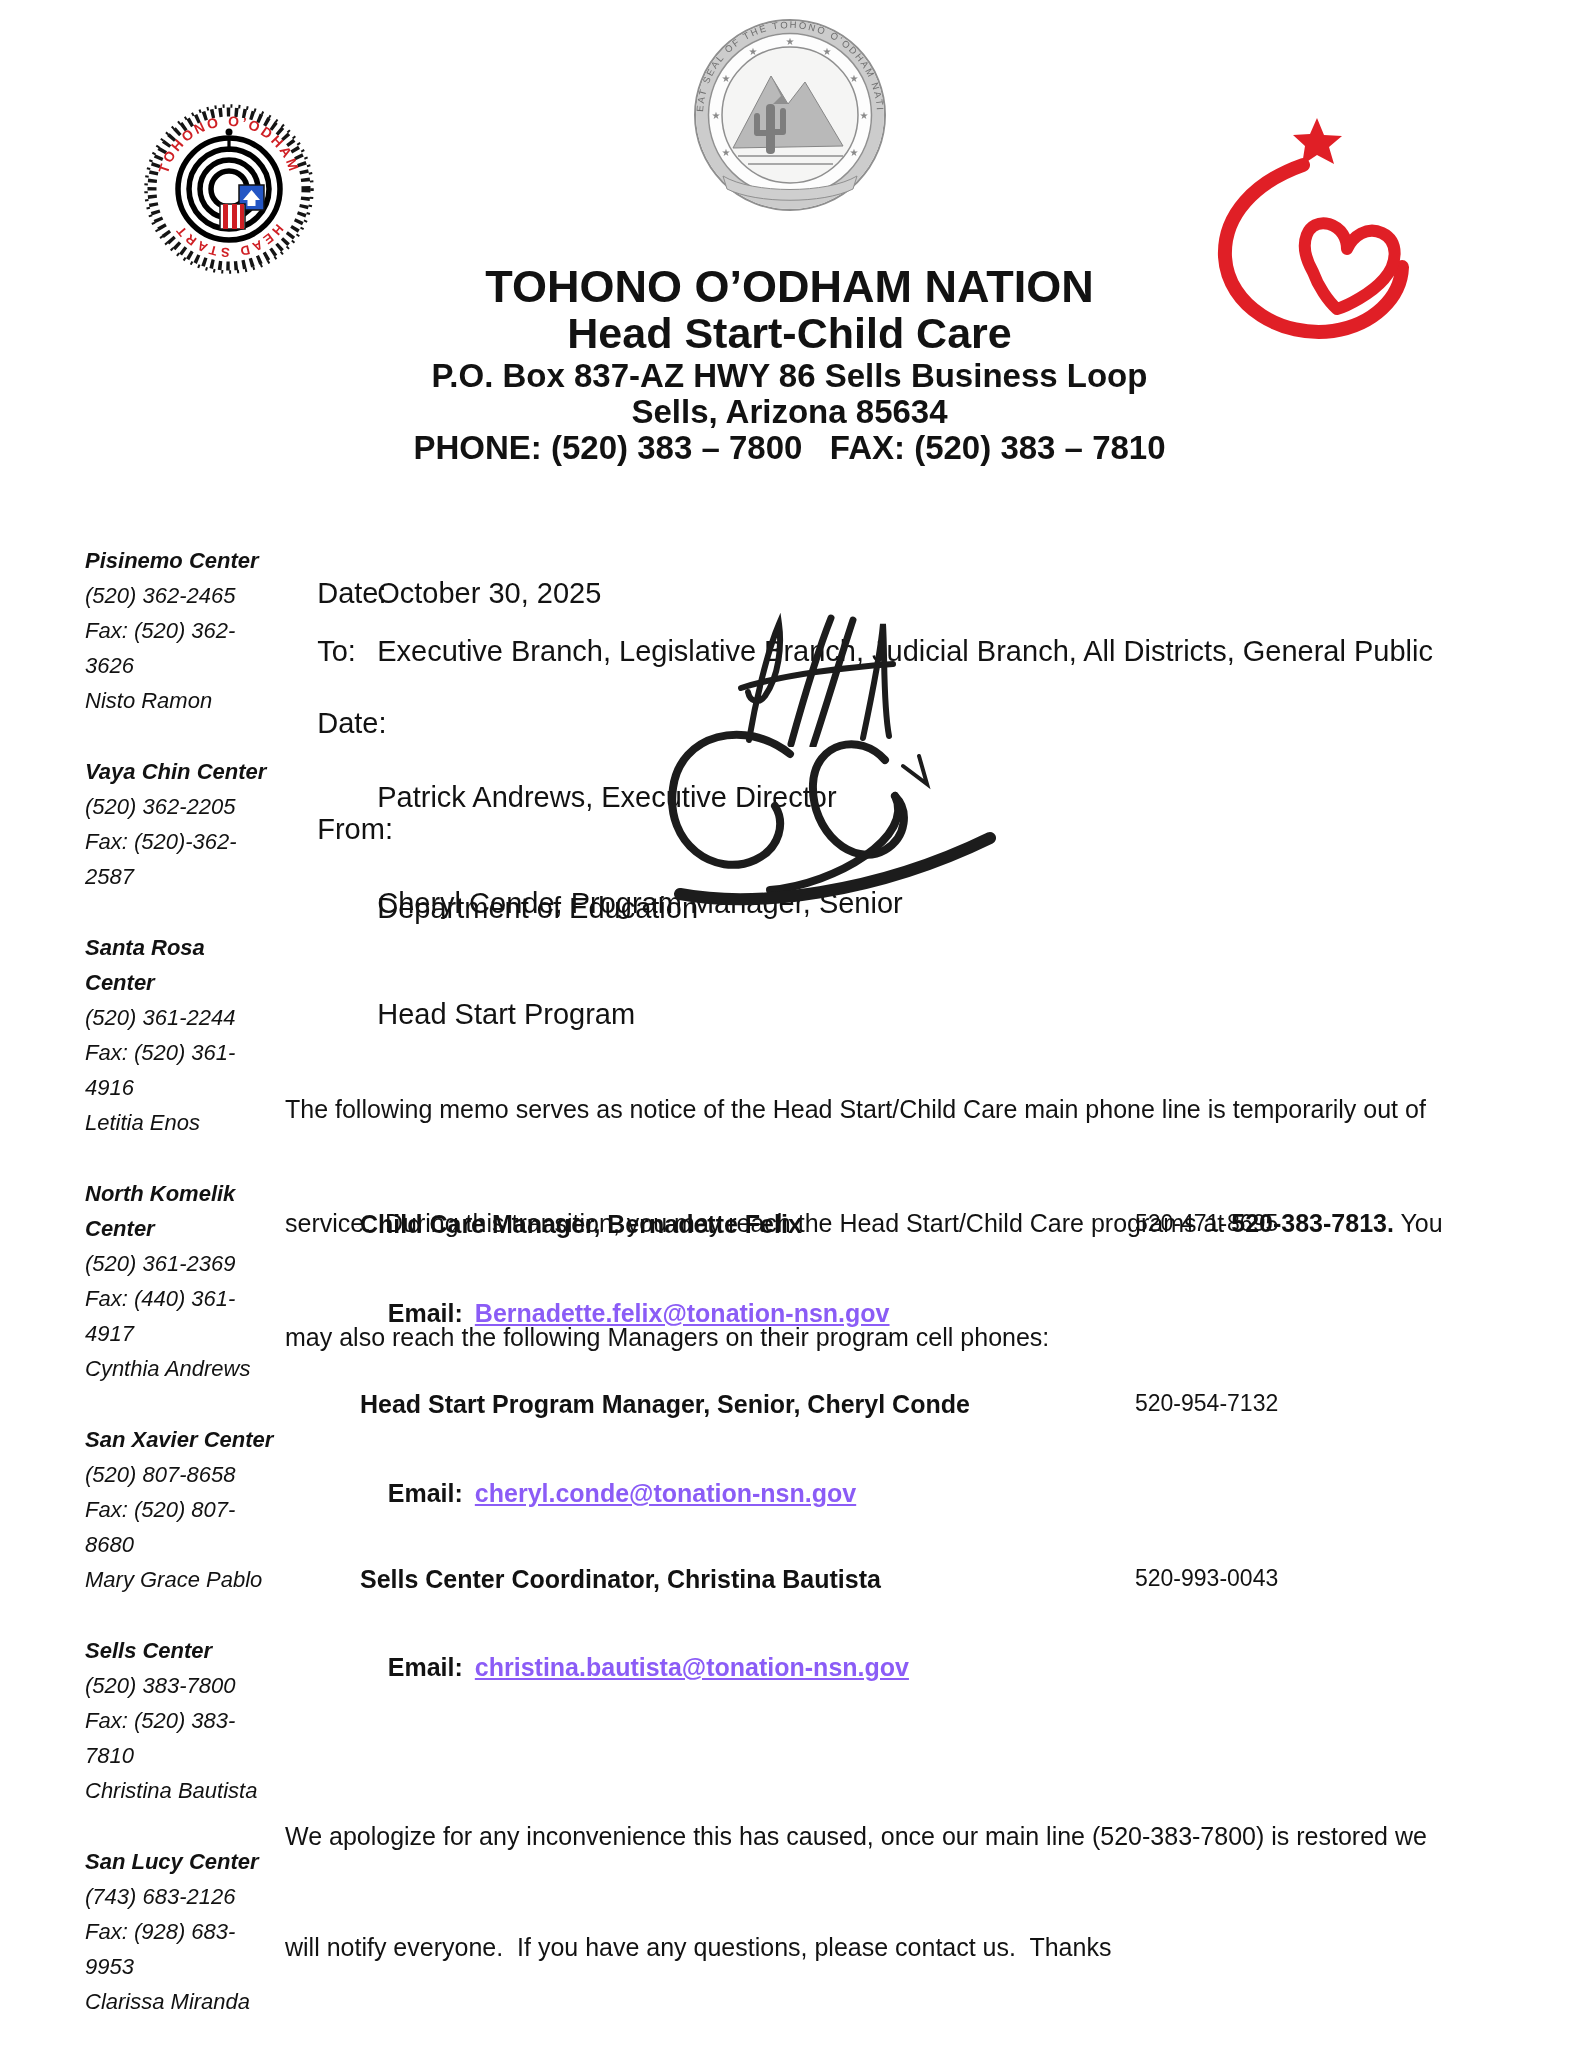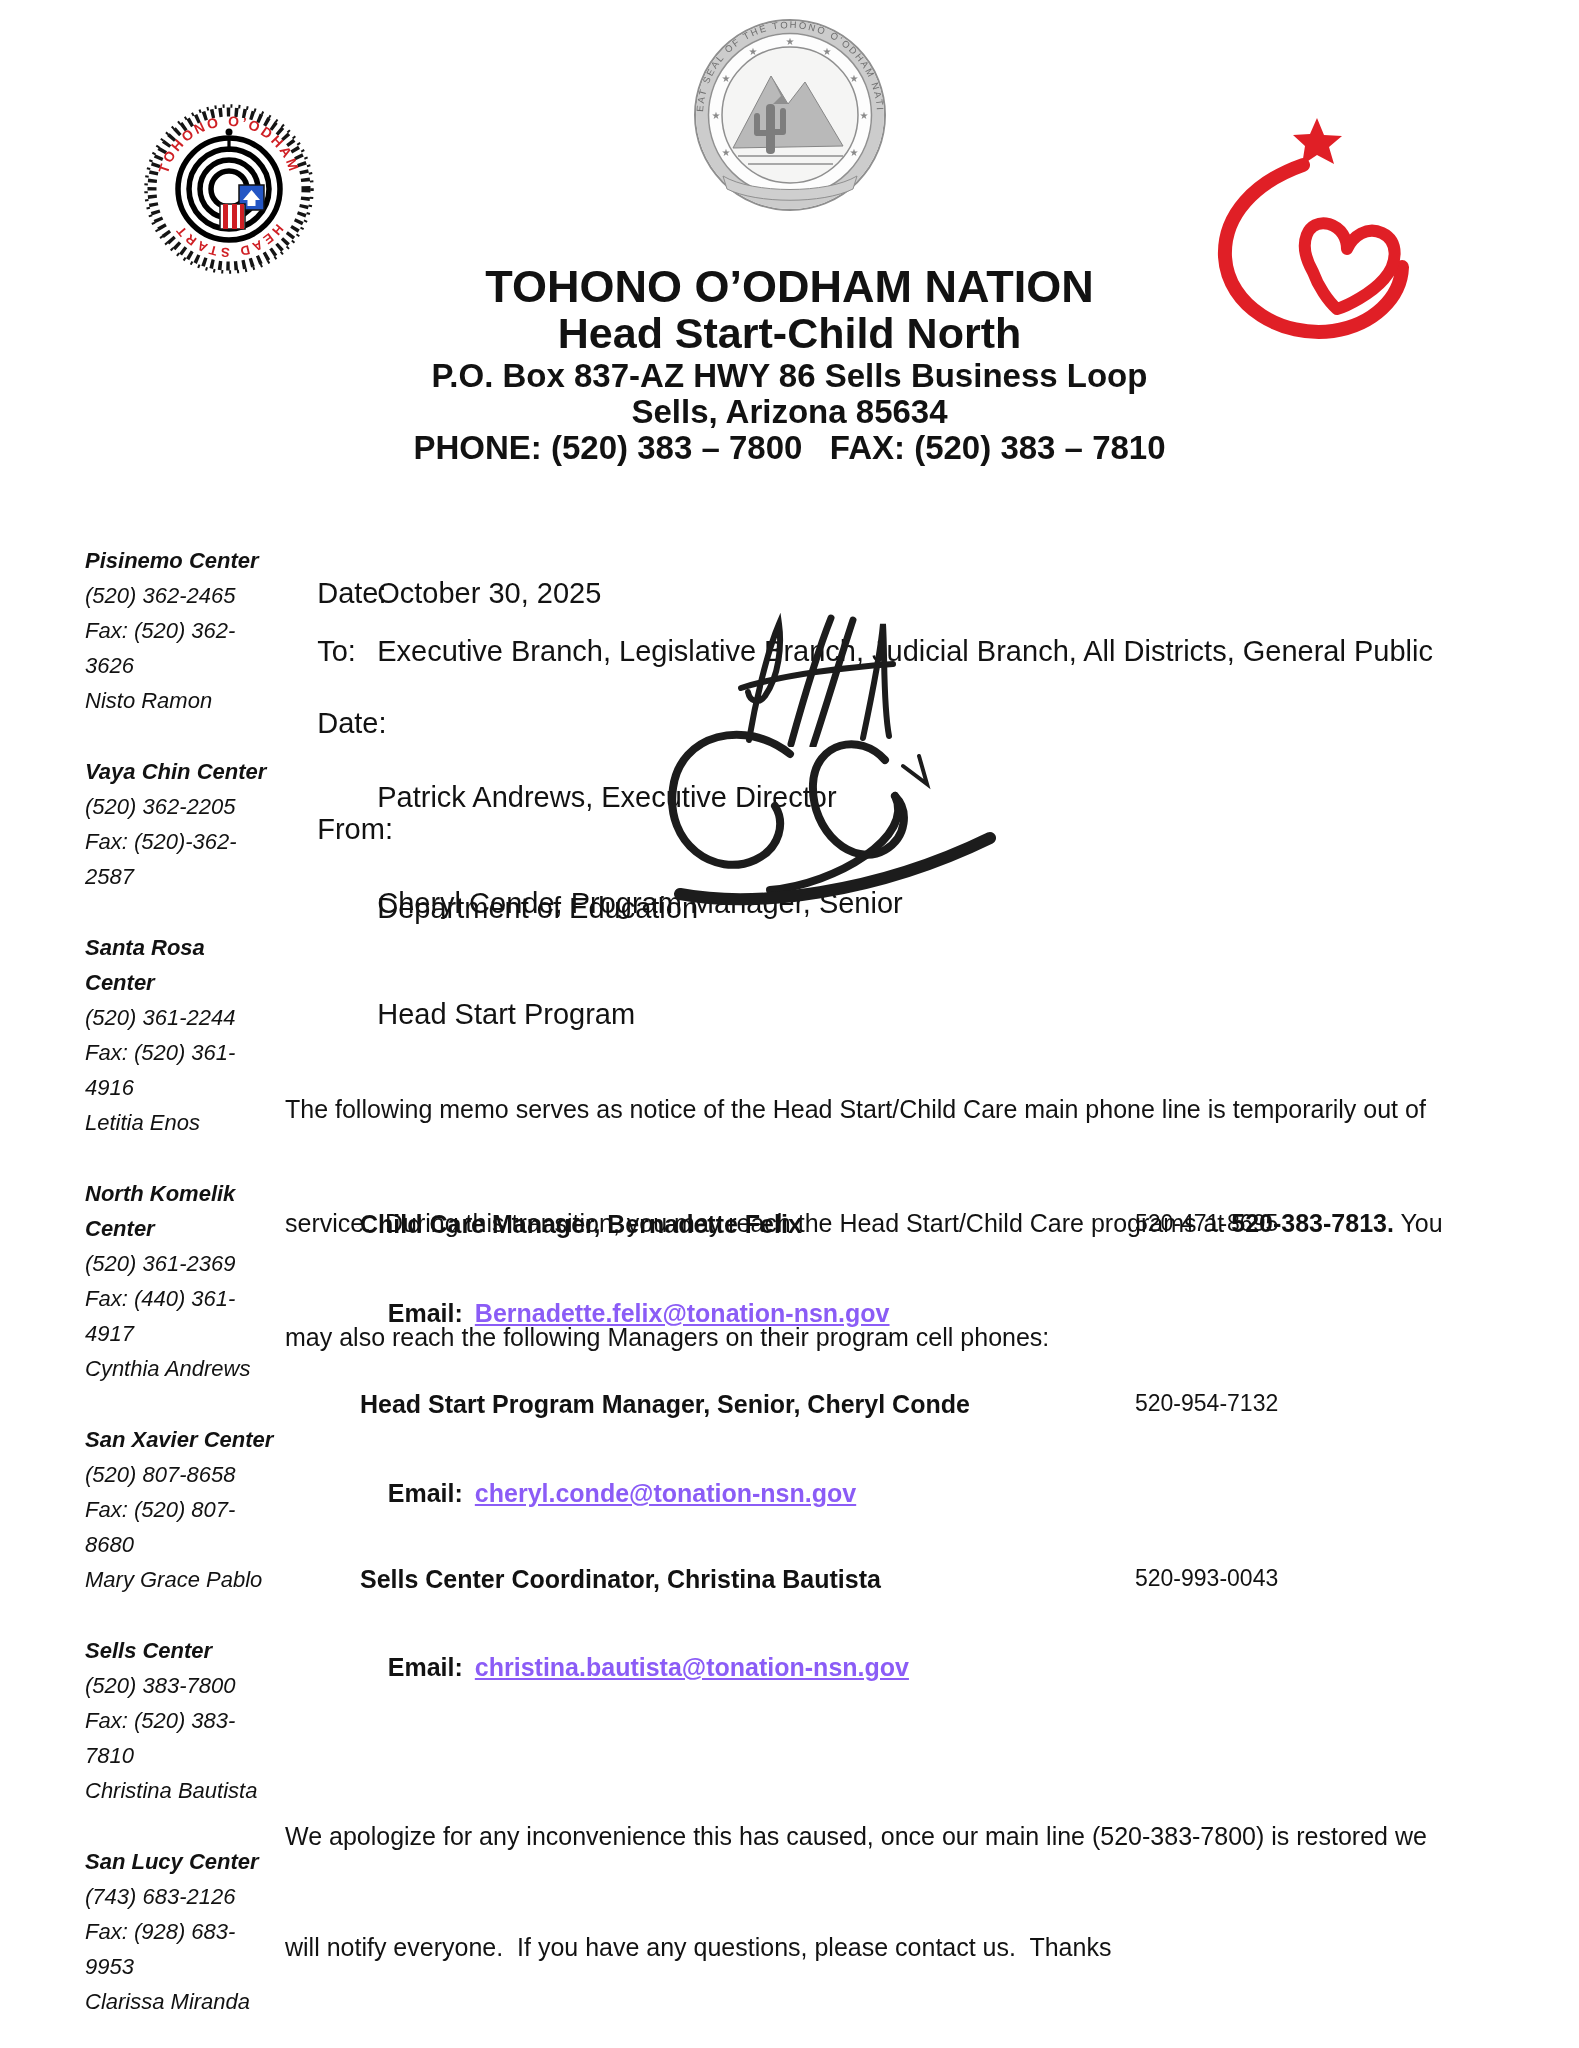--- a/index.html
+++ b/index.html
@@ -120,21 +120,21 @@
   <div class="abs heart">
     <svg width="230" height="235" viewBox="0 0 230 235">
       <path d="M108,55 C60,72 28,105 30,147 C33,197 88,228 138,221 C178,215 206,188 207,157" fill="none" stroke="#e01f26" stroke-width="14" stroke-linecap="round"></path>
       <path d="M118,162 C101,132 113,109 134,114 C147,118 152,129 152,139 C158,126 172,116 187,123
                C204,131 203,153 189,169 C176,184 152,196 142,199 C133,191 123,176 118,162 Z" fill="none" stroke="#e01f26" stroke-width="12" stroke-linejoin="round"></path>
       <polygon points="122,8 129,25 147,26 134,37 139,54 122,45 107,55 110,36 98,25 115,24" fill="#e01f26"></polygon>
     </svg>
   </div>
 
   <div class="hline h-title">TOHONO O’ODHAM NATION</div>
-  <div class="hline h-sub">Head Start-Child North</div>
+  <div class="hline h-sub">Head Start-Child Care</div>
   <div class="hline h-addr1">P.O. Box 837-AZ HWY 86 Sells Business Loop</div>
   <div class="hline h-addr2">Sells, Arizona 85634</div>
   <div class="hline h-phone">PHONE: (520) 383 – 7800   FAX: (520) 383 – 7810</div>
 
   <div class="sidebar">
     <div class="sb-block">
       <div class="sb-name">Pisinemo Center</div>
       <div>(520) 362-2465</div>
       <div>Fax: (520) 362-3626</div>
       <div>Nisto Ramon</div>

